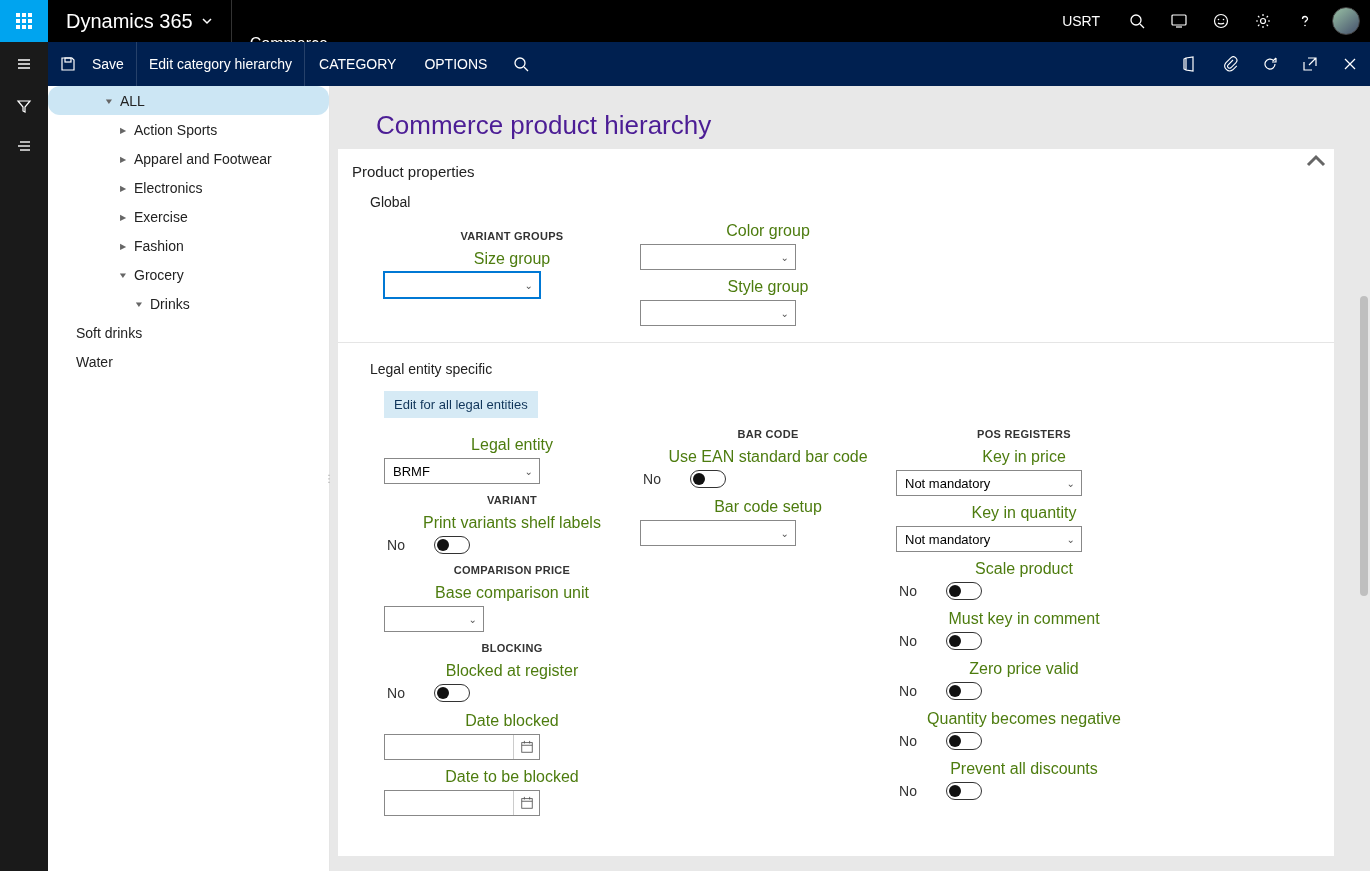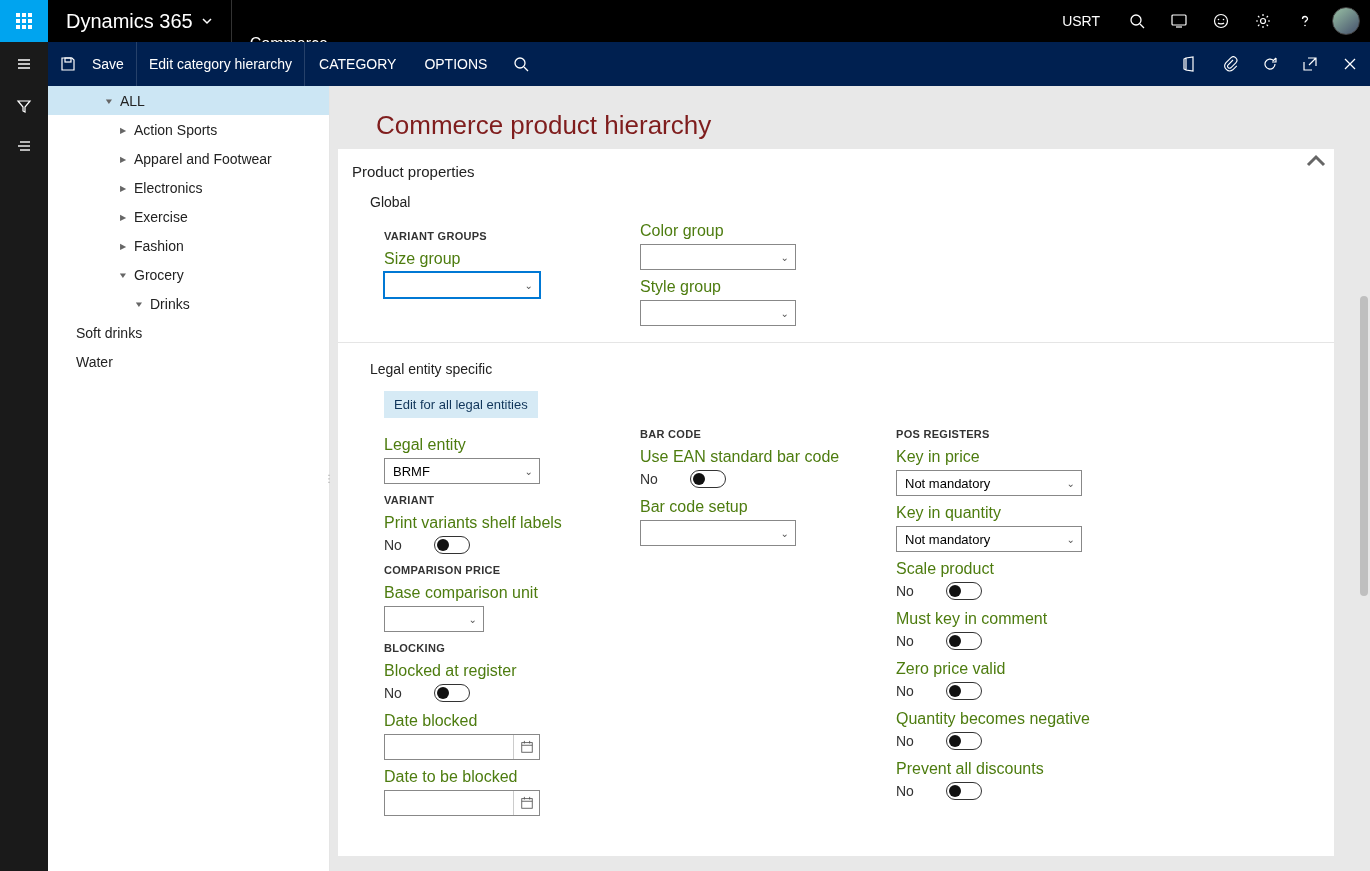--- a/index.html
+++ b/index.html
@@ -39,37 +39,37 @@
 
 
 .tree { position: absolute; left: 48px; top: 86px; width: 282px; bottom: 0; background: #fff; border-right: 1px solid #e5e5e5; font-size: 14px; color: #222; }
 .tree-row { display: flex; align-items: center; height: 29px; padding-left: 10px; }
 .tree-row.selected { background: #cce6f4; }
 .tree-arrow { width: 14px; text-align: center; color: #666; font-size: 10px; }
 .tree-arrow.expanded::before { content: "▼"; font-size: 8px; display: inline-block; transform: scaleX(1.3); }
 .tree-arrow.collapsed::before { content: "▶"; font-size: 8px; display: inline-block; }
 .tree-arrow.none::before { content: ""; }
 .tree-label { padding-left: 4px; }
-.depth-0 { padding-left: 54px; }
+.depth-0 { padding-left: 54px; border-radius: 12px; }
 .depth-1 { padding-left: 68px; }
 .depth-2 { padding-left: 84px; }
 .depth-3 { }
 
 
 .main { position: absolute; left: 330px; right: 0; top: 86px; bottom: 0; background: #e8e8e8; overflow: hidden; }
 .scroll-track { position: absolute; right: 2px; top: 60px; bottom: 8px; width: 12px; }
 .scroll-outer-track { position: absolute; right: 16px; top: 60px; bottom: 8px; width: 10px; }
 .scroll-thumb { position: absolute; top: 150px; height: 300px; width: 8px; right: 0; background: #bfbfbf; border-radius: 4px; }
-.page-title { font-size: 26px; font-weight: 300; color: #7f1d1d; padding: 24px 0 4px 46px; }
+.page-title { font-size: 26px; font-weight: 300; color: #4c1d95; padding: 24px 0 4px 46px; }
 .card { background: #fff; margin: 4px 36px 0 8px; padding: 14px 0 40px 0; position: relative; }
 .card-collapse { position: absolute; right: 6px; top: 0; width: 24px; height: 24px; display: flex; align-items: center; justify-content: center; color: #666; }
 .h-section { font-size: 15px; color: #222; padding: 0 0 8px 14px; }
 .h-sub { font-size: 14px; color: #222; padding: 6px 0 10px 32px; }
 .cols { display: flex; gap: 0; padding-left: 46px; }
-.col { width: 256px; }
+.col { width: 256px; text-align: center; }
 .group-title { font-size: 11px; font-weight: 600; color: #333; margin: 10px 0 6px 0; letter-spacing: 0.3px; }
 .field-label { font-size: 16px; color: #4d7c0f; margin: 8px 0 4px 0; }
 .dropdown { display: flex; align-items: center; justify-content: space-between; border: 1px solid #888; height: 26px; width: 156px; font-size: 13px; padding: 0 6px 0 8px; background: #fff; }
 .dropdown.wide { width: 186px; }
 .dropdown.sm { width: 100px; }
 .dropdown.focus { outline: 1px solid #0078d4; border-color: #0078d4; }
 .dropdown .caret { font-size: 10px; color: #555; }
 .divider { border-top: 1px solid #e5e5e5; margin: 16px 0 12px 0; }
 .link-btn { display: inline-block; background: #d6eaf5; color: #10355a; font-size: 13px; padding: 6px 10px; margin: 4px 0 10px 0; }
 .toggle-row { display: flex; align-items: center; gap: 26px; margin: 4px 0 10px 0; }

